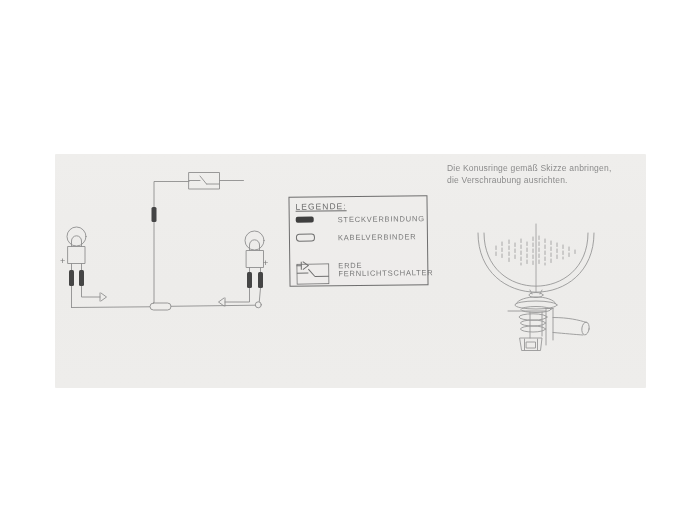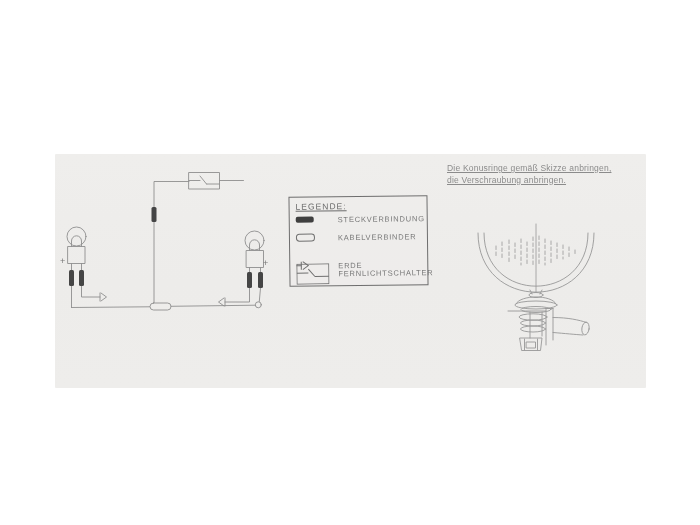--- a/index.html
+++ b/index.html
@@ -80,21 +80,21 @@
   
   .instructions {
     position: absolute;
     left: 392px; top: 9px;
     width: 200px;
     color: #8b8b8b;
     font-size: 8.5px;
     line-height: 11.5px;
     letter-spacing: 0.2px;
   }
-  .instructions div { white-space: nowrap; text-decoration: underline; }
+  .instructions div { white-space: nowrap; }
 </style>
 </head>
 <body>
 
 <div class="page">
   <div class="scan">
 
     <svg class="drawing" viewBox="55 154 591 234" fill="none" stroke="#8f8f8f" stroke-width="0.9" stroke-linecap="round" stroke-linejoin="round">
 
       <g>
@@ -242,17 +242,17 @@
             <path d="M12,5.5 L18.5,13"></path>
             <path d="M18.5,13 H32.5"></path>
           </svg>
         </span>
         <span class="legend-label">FERNLICHTSCHALTER</span>
       </div>
     </div>
 
     <div class="instructions">
       <div>Die Konusringe gemäß Skizze anbringen,</div>
-      <div>die Verschraubung anbringen.</div>
+      <div>die Verschraubung ausrichten.</div>
     </div>
 
   </div>
 </div>
 
 </body></html>

